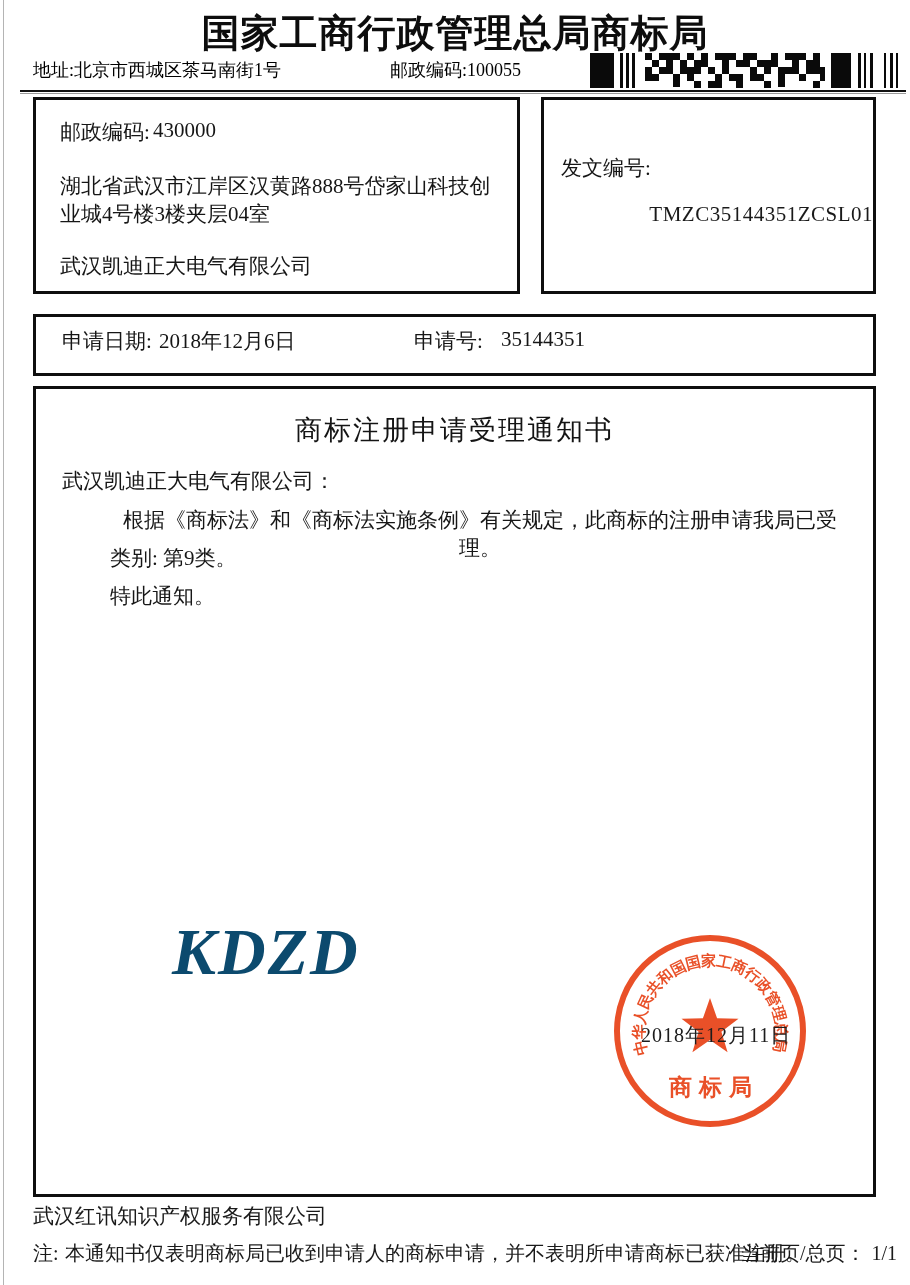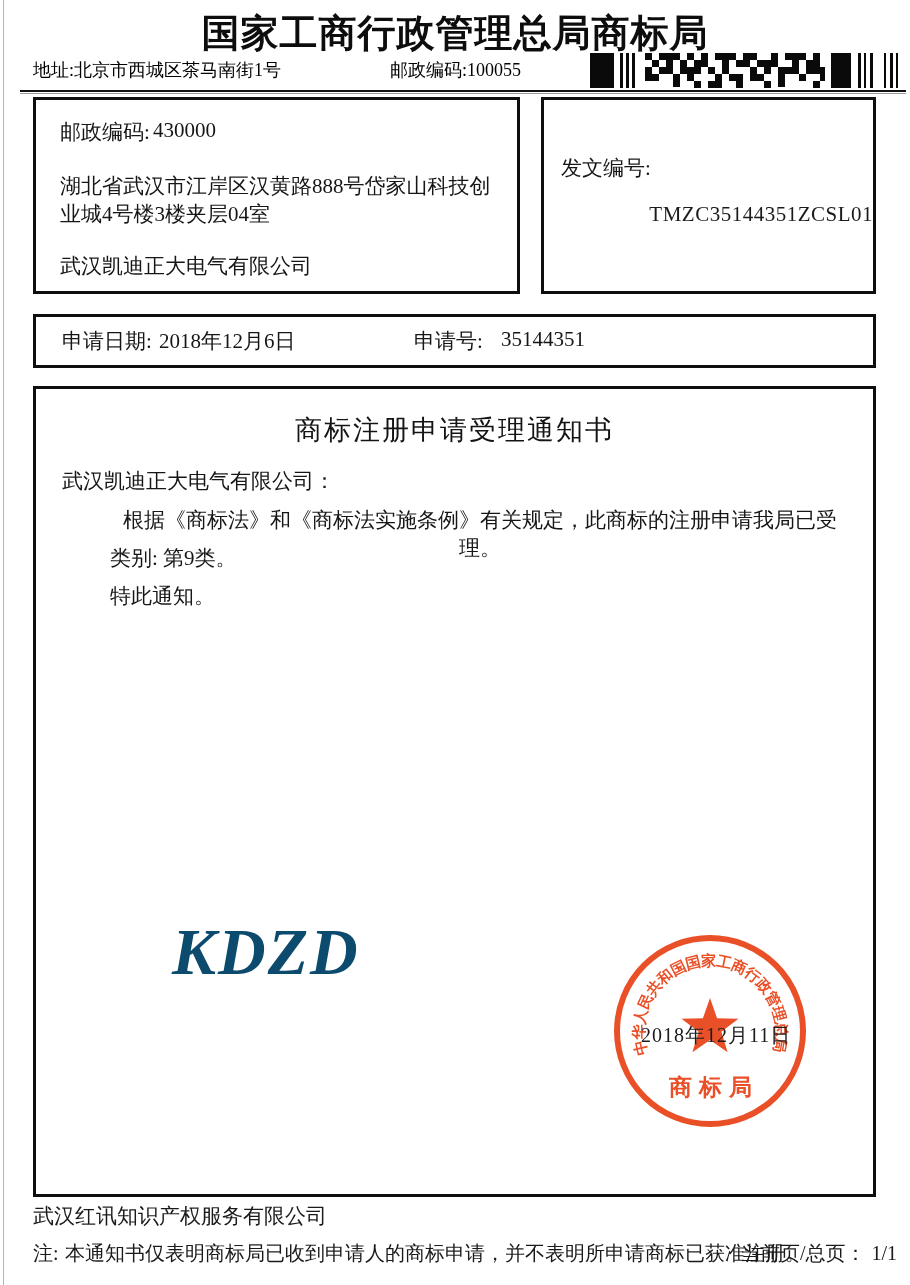--- a/index.html
+++ b/index.html
@@ -27,21 +27,21 @@
   .hdr-text { font-size: 18px; color: #000000; }
   .hdr-addr { left: 33px; top: 58px; }
   .hdr-postal { left: 390px; top: 58px; }
   .barcode { left: 590px; top: 53px; }
   .hdr-rule  { left: 20px; top: 90px; width: 886px; height: 2px; background: #121212; }
   .hdr-rule2 { left: 20px; top: 93px; width: 886px; height: 1px; background: #9a9a9a; }
 
   .box { border: 3px solid #0e0e0e; background: #fff; }
   .recipient-box { left: 33px; top: 97px;  width: 487px; height: 197px; padding-left: 22px; }
   .dispatch-box  { left: 541px; top: 97px; width: 335px; height: 197px; }
-  .application-box { left: 33px; top: 314px; width: 843px; height: 54px; }
+  .application-box { left: 33px; top: 314px; width: 843px; height: 62px; }
   .main-box        { left: 33px; top: 386px; width: 843px; height: 811px; }
 
   .body-text { font-size: 21px; color: #161616; }
   .mono-caps { font-size: 21px; letter-spacing: 0.5px; }
 
   .notice-title {
     left: 33px; top: 412px; width: 843px;
     text-align: center; font-size: 27px; letter-spacing: 2px; color: #141414;
   }
   .kdzd {

